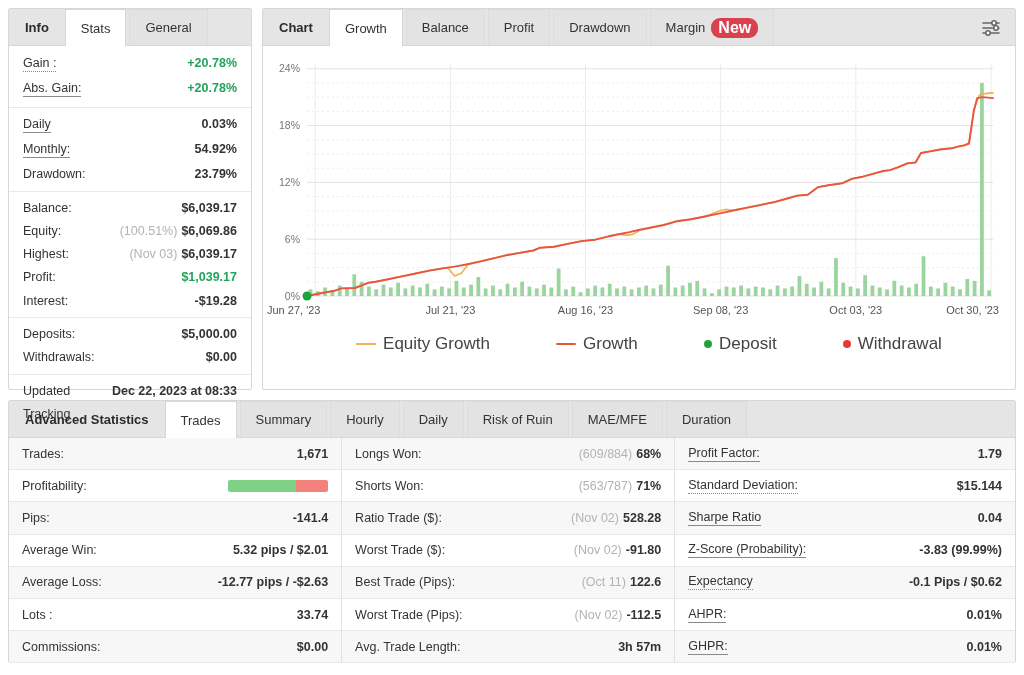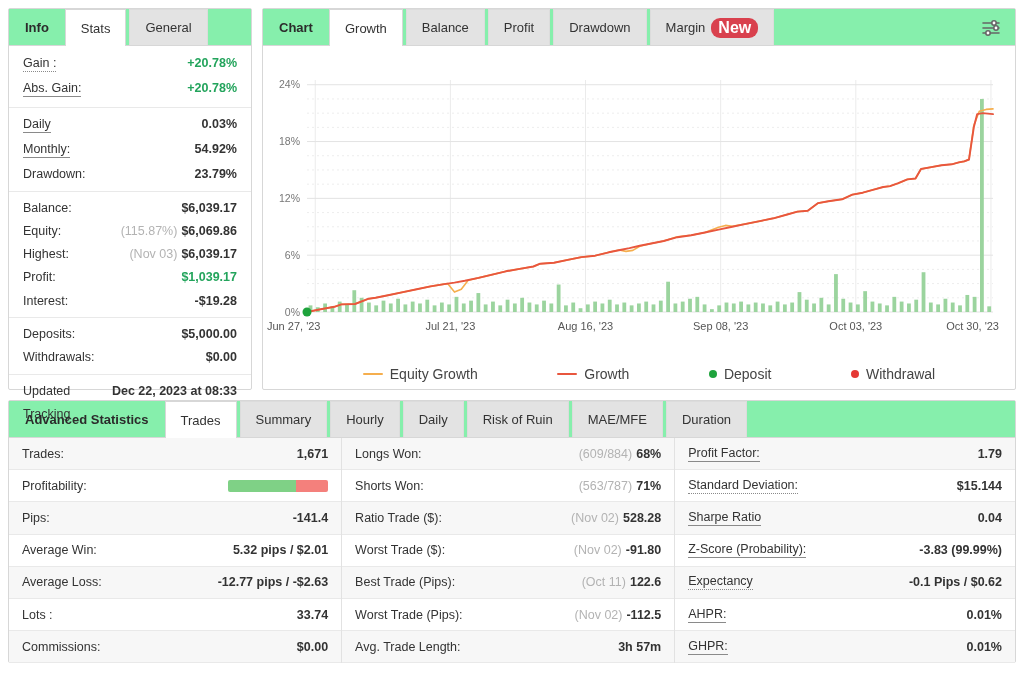--- a/index.html
+++ b/index.html
@@ -1,45 +1,45 @@
 <!DOCTYPE html>
 <html><head>
 <meta charset="utf-8">
 <style>
   html,body{margin:0;padding:0;background:#fff;font-family:"Liberation Sans",sans-serif;color:#333;}
   .page{width:1024px;height:675px;box-sizing:border-box;padding:8px;position:relative;background:#fff;}
   .top{display:flex;gap:10px;}
   .panel{background:#fff;border:1px solid #d7d7d7;border-radius:2px;box-sizing:border-box;}
   .left-panel{width:244px;height:382px;}
-  .chart-panel{flex:1;height:382px;display:flex;flex-direction:column;gap:16px;}
+  .chart-panel{flex:1;height:382px;display:flex;flex-direction:column;}
   .bottom-panel{margin-top:10px;height:263px;}
 
   
-  .tabbar{display:flex;align-items:stretch;background:#86efac;border-bottom:1px solid #d7d7d7;height:37px;box-sizing:border-box;}
+  .tabbar{display:flex;align-items:stretch;background:#e5e5e5;border-bottom:1px solid #d7d7d7;height:37px;box-sizing:border-box;}
   .tabbar .first-label{font-weight:bold;display:flex;align-items:center;padding:0 16px;font-size:13px;color:#2b2b2b;}
   .tab{display:flex;align-items:center;gap:6px;padding:0 15px;font-size:13px;color:#333;background:#e3e3e3;margin-right:3px;cursor:pointer;border:1px solid #dcdcdc;border-bottom:none;box-sizing:border-box;}
   .tab.active{background:#fff;border-color:#d7d7d7;position:relative;margin-bottom:-1px;}
   .tabbar .spacer{flex:1;}
   .icon-btn{display:flex;align-items:center;padding:0 14px;cursor:pointer;color:#555;}
   .badge-new{background:#d9414e;color:#fff;font-size:16px;font-weight:bold;padding:2px 7px;border-radius:9px;line-height:1;}
 
   
   .srow{display:flex;justify-content:space-between;align-items:baseline;padding:4.6px 14px;font-size:12.5px;}
   .srow:first-of-type{padding-top:10px;}
   .group-start{border-top:1px solid #e9e9e9;margin-top:5px;padding-top:9px;}
   .lbl{color:#333;}
   .val{font-weight:bold;color:#333;white-space:nowrap;}
   .green{color:#23a45c;}
   .pfx{color:#b3b3b3;font-weight:normal;margin-right:4px;}
   .ud{border-bottom:1px dotted #8a8a8a;padding-bottom:1px;cursor:help;}
   .us{border-bottom:1px solid #8a8a8a;padding-bottom:1px;cursor:help;}
 
   
   .chart-body{padding:6px 8px 0 2px;}
-  .legend{display:flex;justify-content:space-around;padding:10px 40px 0 60px;font-size:14px;color:#444;}
+  .legend{display:flex;justify-content:space-around;padding:10px 40px 0 60px;font-size:17px;color:#444;}
   .legend-item{display:flex;align-items:center;gap:7px;cursor:pointer;}
   .swatch-line{width:20px;height:2px;border-radius:1px;display:inline-block;}
   .swatch-dot{width:8px;height:8px;border-radius:50%;display:inline-block;}
 
   
   .grid{display:grid;grid-template-columns:1fr 1fr 1.02fr;}
   .gcol{border-right:1px solid #e2e2e2;text-align:right;}
   .gcol:last-child{border-right:none;}
   .cell{display:flex;justify-content:space-between;align-items:center;height:32.2px;padding:0 13px;border-bottom:1px solid #e9e9e9;font-size:12.5px;box-sizing:border-box;}
   .gcol .cell:nth-child(odd){background:#f7f7f7;}
@@ -85,21 +85,21 @@
       <div class="srow">
         <span class="lbl">Drawdown:</span>
         <span class="val">23.79%</span>
       </div>
       <div class="srow group-start">
         <span class="lbl">Balance:</span>
         <span class="val">$6,039.17</span>
       </div>
       <div class="srow">
         <span class="lbl">Equity:</span>
-        <span class="val"><span class="pfx">(115.87%)</span><span>$6,069.86</span></span>
+        <span class="val"><span class="pfx">(100.51%)</span><span>$6,069.86</span></span>
       </div>
       <div class="srow">
         <span class="lbl">Highest:</span>
         <span class="val"><span class="pfx">(Nov 03)</span><span>$6,039.17</span></span>
       </div>
       <div class="srow">
         <span class="lbl">Profit:</span>
         <span class="val green">$1,039.17</span>
       </div>
       <div class="srow">

